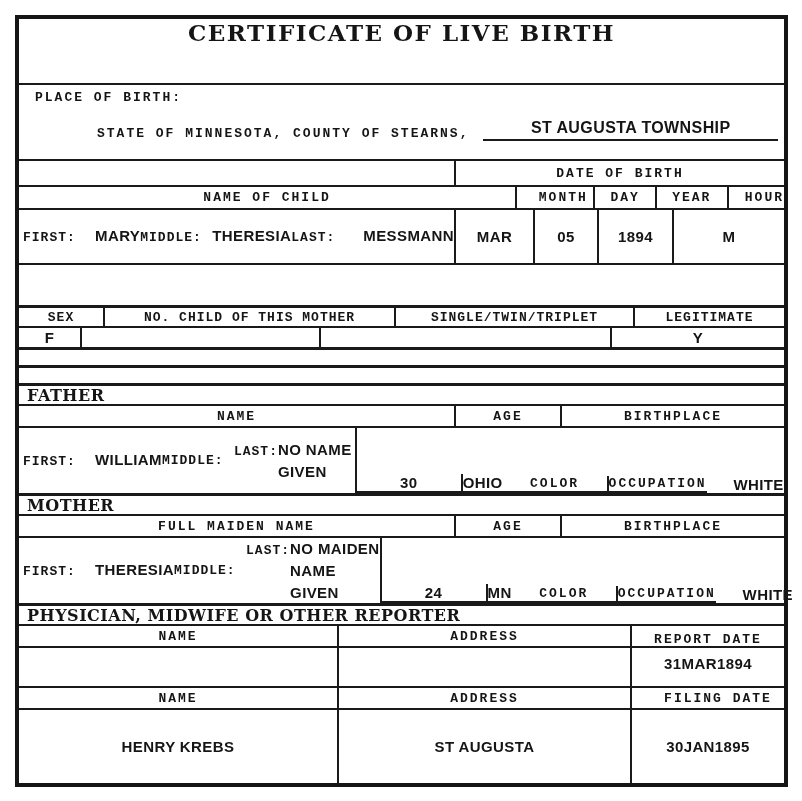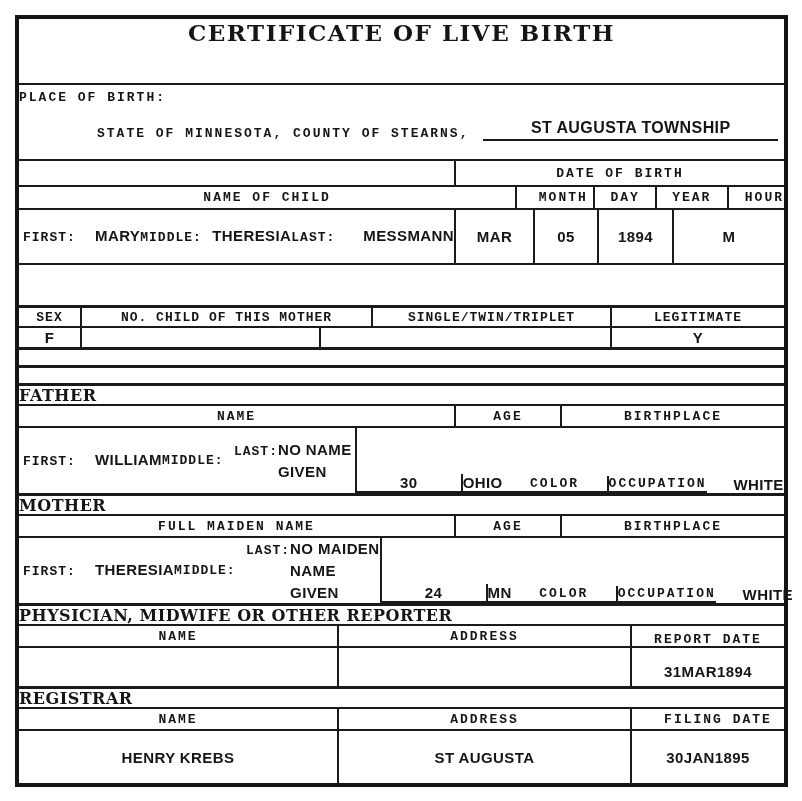--- a/index.html
+++ b/index.html
@@ -10,25 +10,25 @@
   .bt3{border-top:3px solid #1a1a1a;}
   .br{border-right:2px solid #1a1a1a;}
   .cell{box-sizing:border-box;display:flex;align-items:center;}
   .ctr{justify-content:center;text-align:center;}
   
   .tw{font-family:"Liberation Mono",monospace;font-weight:bold;font-size:13px;letter-spacing:2px;white-space:pre;}
   .tw-sm{font-family:"Liberation Mono",monospace;font-weight:bold;font-size:13px;letter-spacing:1px;white-space:pre;}
   
   .val{font-family:"Liberation Sans",sans-serif;font-weight:bold;font-size:15px;letter-spacing:0.4px;}
   
-  .sect{font-family:"DejaVu Serif",serif;font-weight:bold;font-size:16px;letter-spacing:0.5px;padding-left:0;display:flex;align-items:center;}
+  .sect{font-family:"DejaVu Serif",serif;font-weight:bold;font-size:16px;letter-spacing:0.5px;padding-left:8px;display:flex;align-items:center;}
   .title-row{height:64px;justify-content:center;}
   .title-text{font-family:"DejaVu Serif",serif;font-weight:bold;font-size:23px;letter-spacing:1.5px;}
   .place-row{height:76px;flex-direction:column;align-items:stretch;}
-  .place-label{padding:5px 0 0 0;}
+  .place-label{padding:5px 0 0 16px;}
   .place-line{display:flex;align-items:flex-end;margin:14px 6px 0 78px;}
   .uline{flex:1;margin-left:14px;border-bottom:2px solid #1a1a1a;text-align:center;padding-bottom:2px;font-size:16px;}
   .namecell{flex-direction:row;align-items:center;justify-content:center;padding-left:4px;}
   .nameline{display:flex;align-items:baseline;line-height:17px;}
   .nameline .lab{width:72px;}
   .pbody .nameline{line-height:22px;}
   .stack{display:flex;flex-direction:row;align-items:flex-end;}
   .srow{display:flex;flex:1 1 0;align-items:stretch;}
 </style>
 </head>
@@ -78,21 +78,21 @@
     </div>
     <div class="cell ctr val br" style="width:79px;">MAR</div>
     <div class="cell ctr val br" style="width:64px;">05</div>
     <div class="cell ctr val br" style="width:75px;">1894</div>
     <div class="cell ctr val" style="flex:1;">M</div>
   </div>
 
   <div class="row bt" style="height:42px;"></div>
 
   <div class="row bt3" style="height:21px;">
-    <div class="cell ctr tw-sm br" style="width:63px;">SEX</div>
+    <div class="cell ctr tw-sm br" style="width:86px;">SEX</div>
     <div class="cell ctr tw-sm br" style="width:291px;">NO. CHILD OF THIS MOTHER</div>
     <div class="cell ctr tw-sm br" style="width:239px;">SINGLE/TWIN/TRIPLET</div>
     <div class="cell ctr tw-sm" style="flex:1;">LEGITIMATE</div>
   </div>
 
   <div class="row bt" style="height:21px;">
     <div class="cell ctr val br" style="width:63px;">F</div>
     <div class="cell br" style="width:239px;"></div>
     <div class="cell br" style="width:291px;"></div>
     <div class="cell ctr val" style="flex:1;">Y</div>
@@ -177,24 +177,23 @@
 
   <div class="row bt3 sect" style="height:21px;">PHYSICIAN, MIDWIFE OR OTHER REPORTER</div>
   <div class="row bt" style="height:22px;">
     <div class="cell ctr tw br" style="width:320px;">NAME</div>
     <div class="cell ctr tw br" style="width:293px;">ADDRESS</div>
     <div class="cell ctr tw" style="flex:1;margin-top:7px;">REPORT DATE</div>
   </div>
   <div class="row bt" style="height:40px;">
     <div class="cell ctr val br" style="width:320px;"></div>
     <div class="cell ctr val br" style="width:293px;"></div>
-    <div class="cell ctr val" style="flex:1;align-items:flex-start;padding-top:15px;border-radius:17px;">31MAR1894</div>
-  </div>
-
-  <div class="row bt3 sect" style="height:21px;">REGISTRAR</div>
+    <div class="cell ctr val" style="flex:1;align-items:flex-start;padding-top:7px;border-radius:17px;">31MAR1894</div>
+  </div>
+
   <div class="row bt" style="height:22px;">
     <div class="cell ctr tw br" style="width:320px;">NAME</div>
     <div class="cell ctr tw br" style="width:293px;">ADDRESS</div>
     <div class="cell ctr tw" style="flex:1;padding-left:20px;">FILING DATE</div>
   </div>
   <div class="row bt" style="flex:1;">
     <div class="cell ctr val br" style="width:320px;">HENRY KREBS</div>
     <div class="cell ctr val br" style="width:293px;">ST AUGUSTA</div>
     <div class="cell ctr val" style="flex:1;">30JAN1895</div>
   </div>

